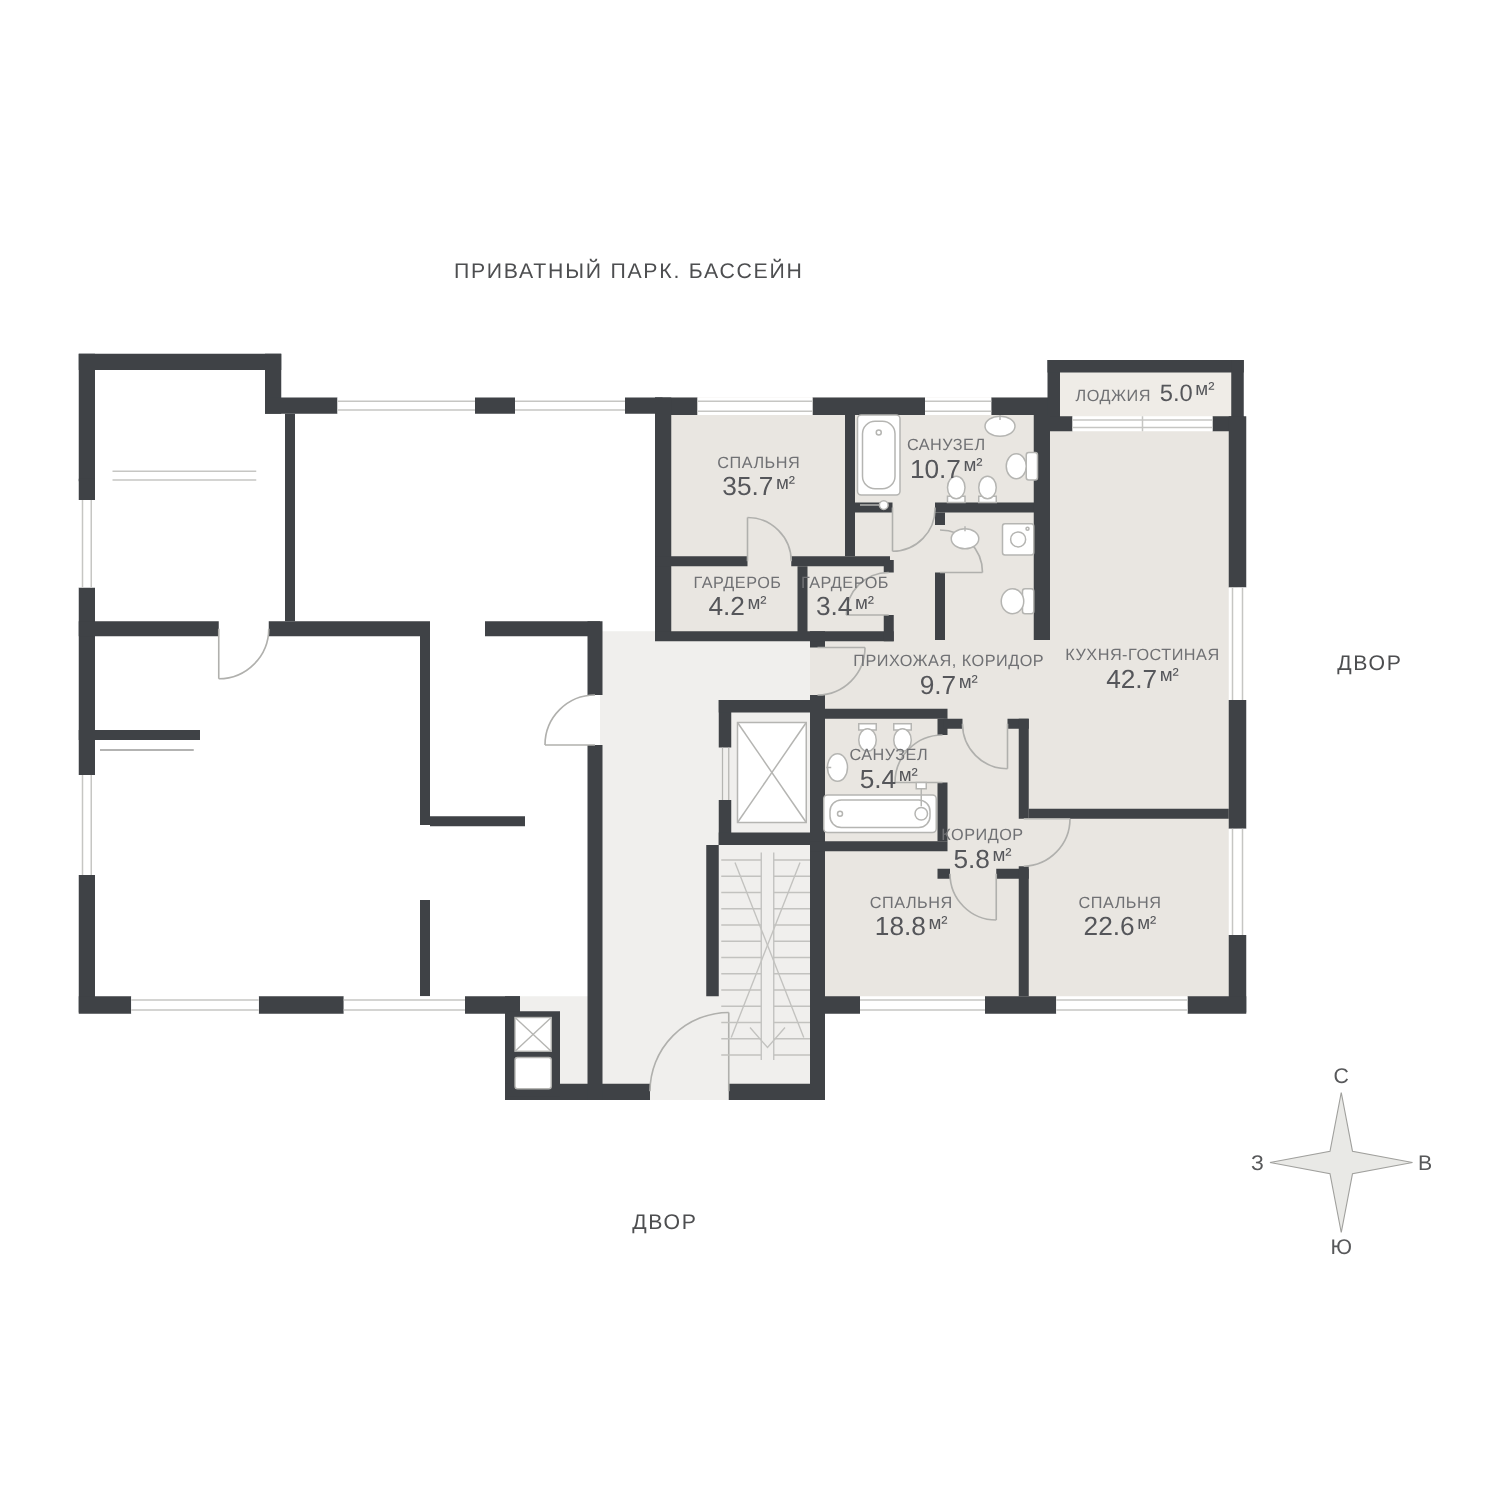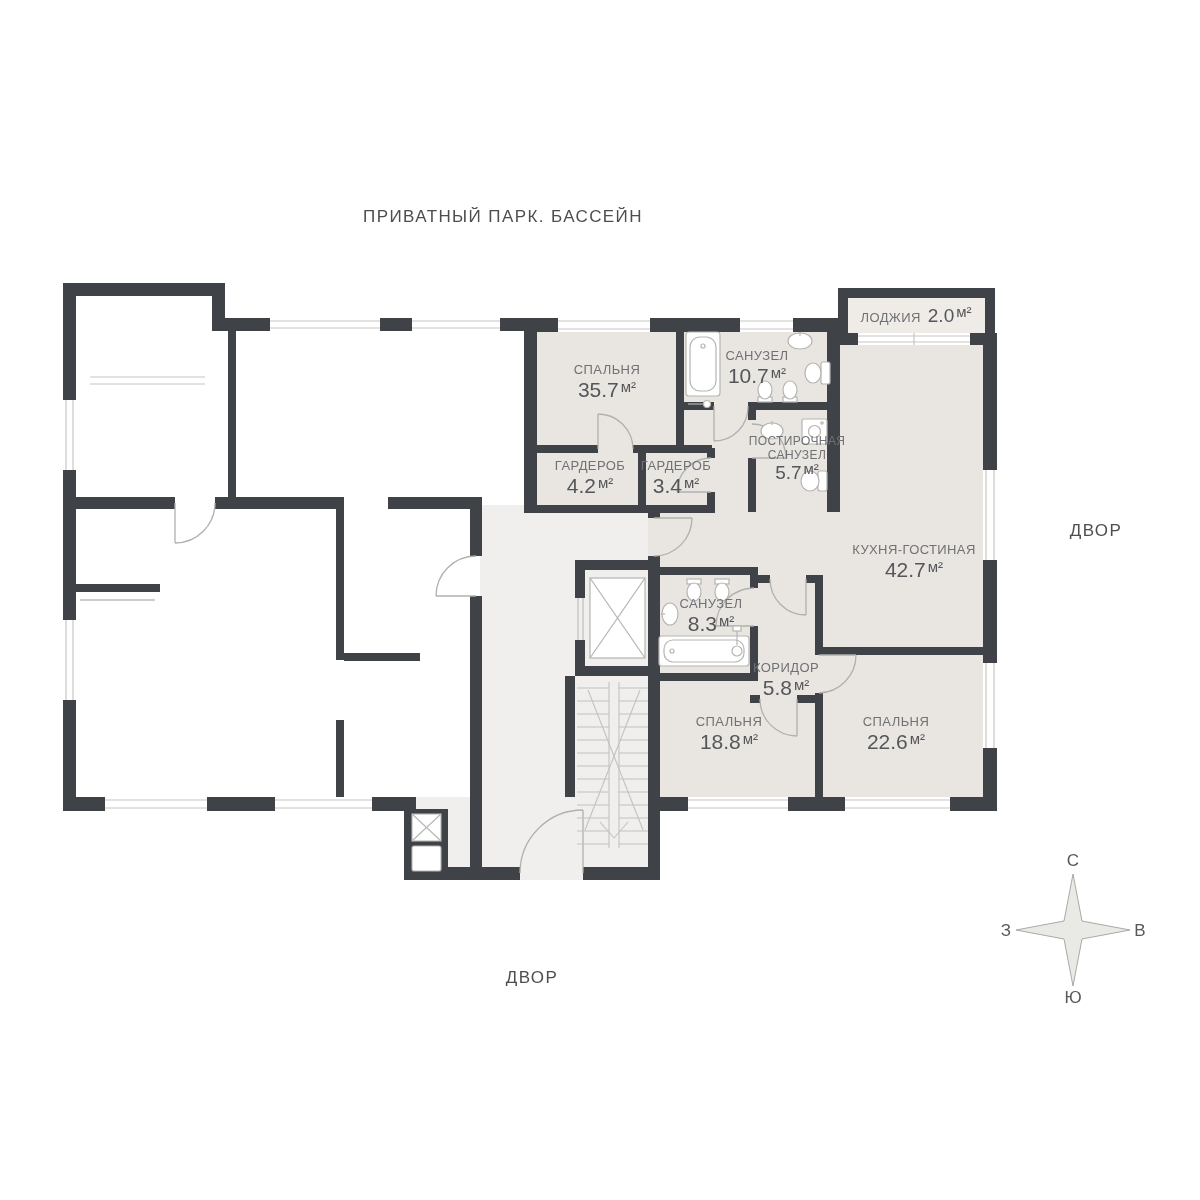--- a/index.html
+++ b/index.html
@@ -375,41 +375,41 @@
 <div class="room-label" style="left:607px;top:362px;">
   <div class="room-name">СПАЛЬНЯ</div>
   <div class="room-area"><span>35.7</span><span class="unit">м²</span></div>
 </div>
 <div class="room-label" style="left:757px;top:348px;">
   <div class="room-name">САНУЗЕЛ</div>
   <div class="room-area"><span>10.7</span><span class="unit">м²</span></div>
 </div>
 <div class="room-label inline" style="left:916px;top:305px;">
   <div class="room-name">ЛОДЖИЯ</div>
-  <div class="room-area"><span>2.0</span><span class="unit">м²</span></div>
+  <div class="room-area"><span>5.0</span><span class="unit">м²</span></div>
 </div>
 <div class="room-label" style="left:590px;top:458px;">
   <div class="room-name">ГАРДЕРОБ</div>
   <div class="room-area"><span>4.2</span><span class="unit">м²</span></div>
 </div>
 <div class="room-label" style="left:676px;top:458px;">
   <div class="room-name">ГАРДЕРОБ</div>
   <div class="room-area"><span>3.4</span><span class="unit">м²</span></div>
 </div>
-<div class="room-label" style="left:797px;top:434px;">
-  <div class="room-name wrap" style="font-size:12px;">ПОСТИРОЧНАЯ САНУЗЕЛ</div>
-  <div class="room-area" style="font-size:19px;"><span>5.7</span><span class="unit">м²</span></div>
-</div>
-<div class="room-label" style="left:914px;top:542px;">
+<div class="room-label" style="left:759px;top:521px;">
+  <div class="room-name">ПРИХОЖАЯ, КОРИДОР</div>
+  <div class="room-area"><span>9.7</span><span class="unit">м²</span></div>
+</div>
+<div class="room-label" style="left:914px;top:516px;">
   <div class="room-name">КУХНЯ-ГОСТИНАЯ</div>
   <div class="room-area"><span>42.7</span><span class="unit">м²</span></div>
 </div>
 <div class="room-label" style="left:711px;top:596px;">
   <div class="room-name">САНУЗЕЛ</div>
-  <div class="room-area"><span>8.3</span><span class="unit">м²</span></div>
+  <div class="room-area"><span>5.4</span><span class="unit">м²</span></div>
 </div>
 <div class="room-label" style="left:786px;top:660px;">
   <div class="room-name">КОРИДОР</div>
   <div class="room-area"><span>5.8</span><span class="unit">м²</span></div>
 </div>
 <div class="room-label" style="left:729px;top:714px;">
   <div class="room-name">СПАЛЬНЯ</div>
   <div class="room-area"><span>18.8</span><span class="unit">м²</span></div>
 </div>
 <div class="room-label" style="left:896px;top:714px;">

